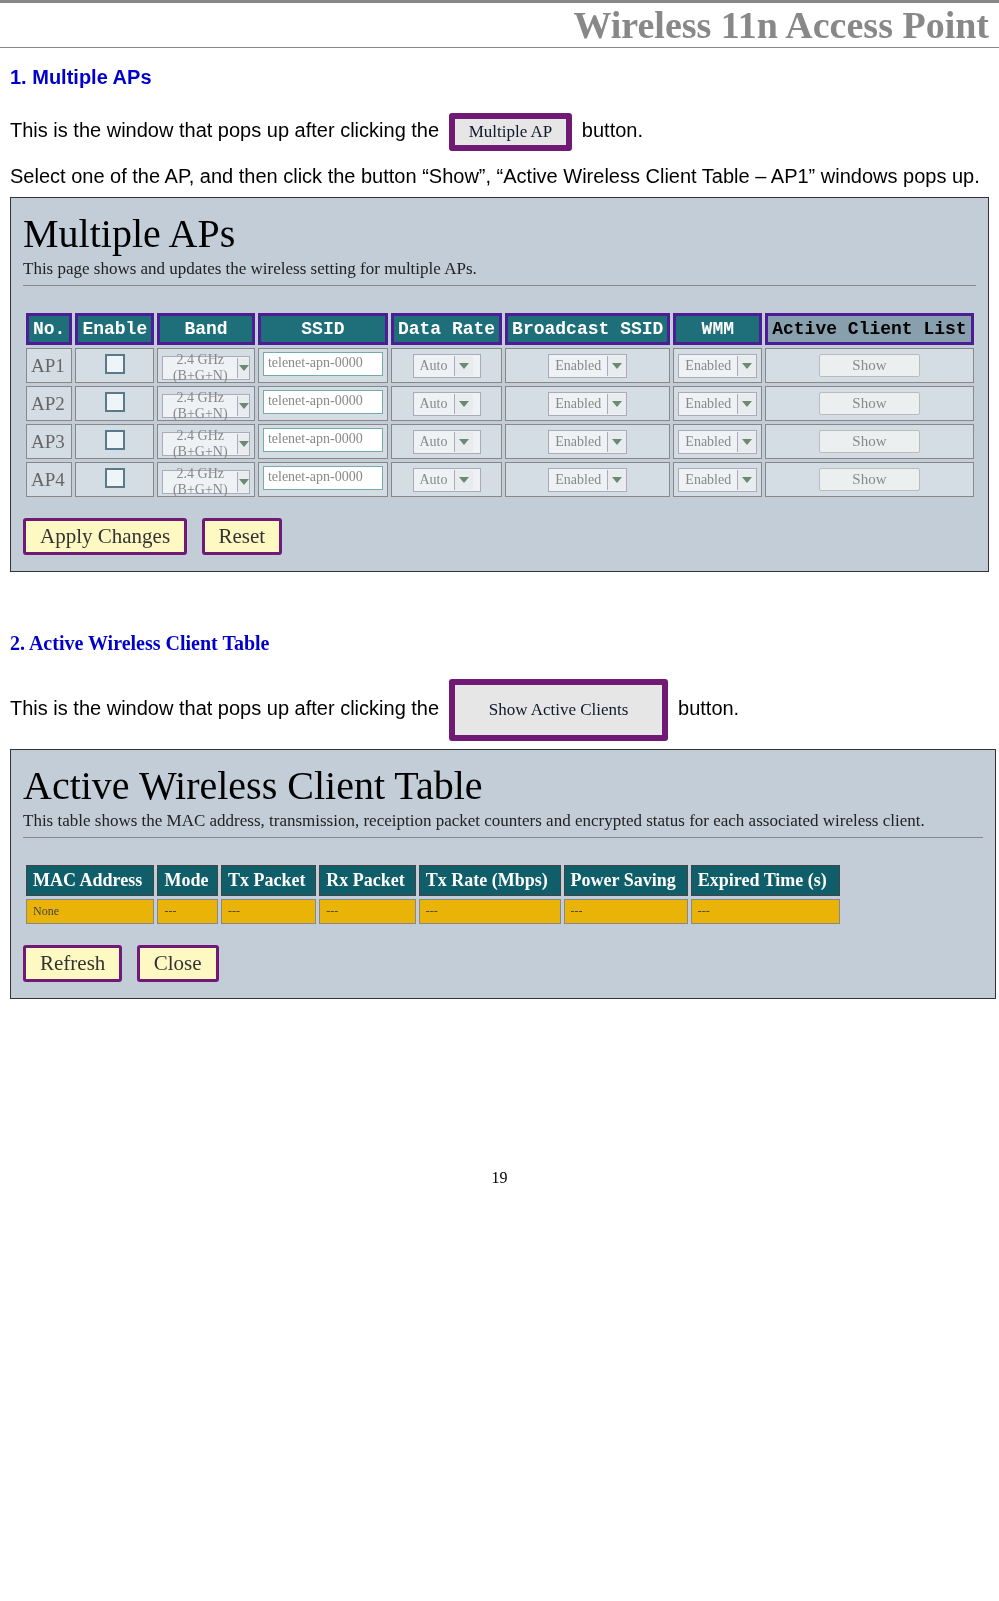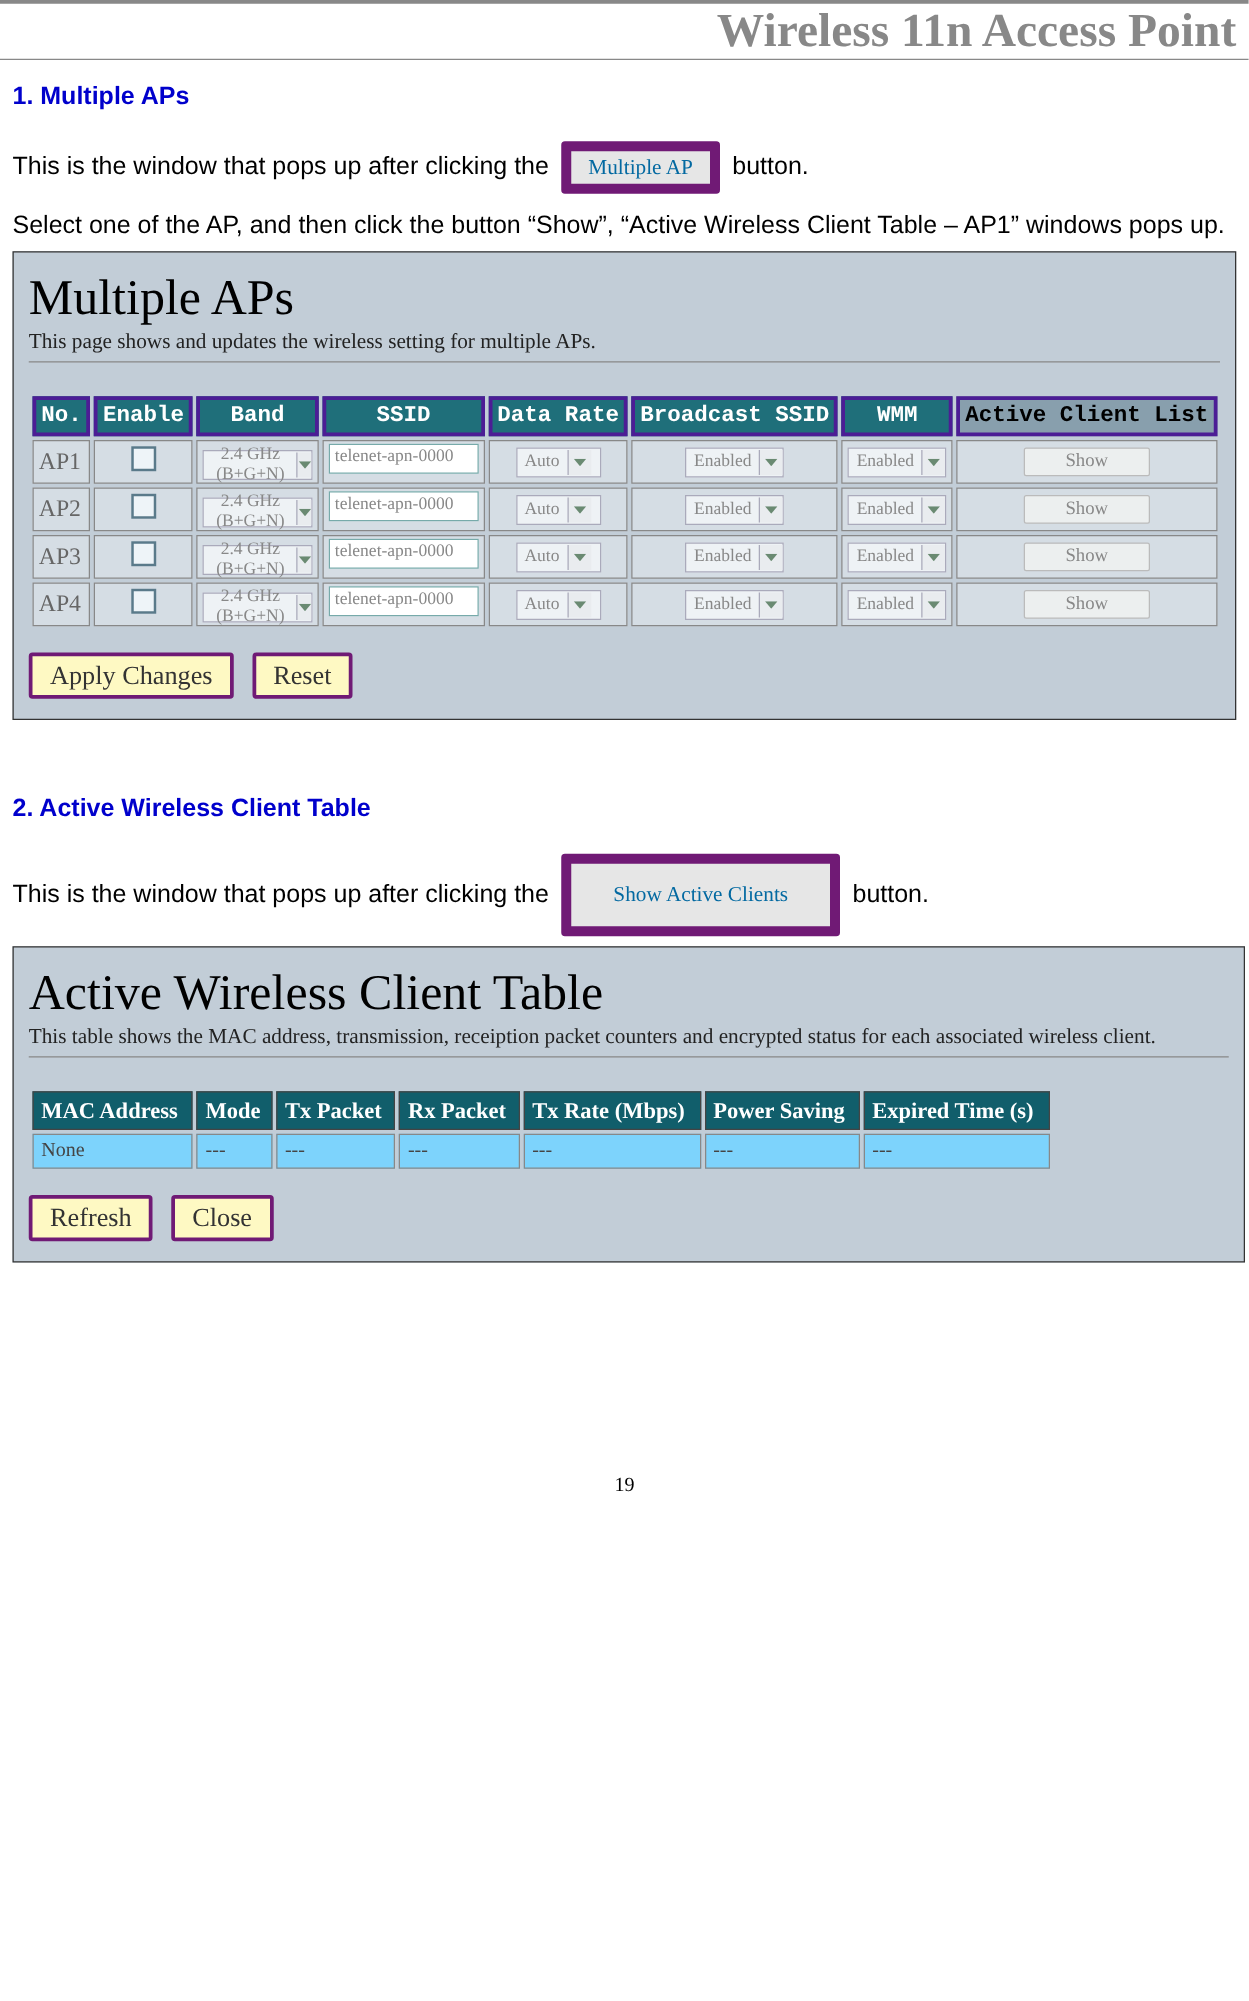--- a/index.html
+++ b/index.html
@@ -36,26 +36,26 @@
       color: #000;
       line-height: 1.3;
     }
     .body-text.justify {
       text-align: justify;
     }
     .inline-btn {
       display: inline-block;
       vertical-align: middle;
       background: #e6e6e6;
-      border: 8px solid #701a75;
+      border: 6px solid #701a75;
       border-radius: 3px;
       padding: 2px 14px;
       font-family: "Times New Roman", serif;
       font-size: 17px;
-      color: #0369a1;
+      color: #0f172a;
       margin: 0 4px;
     }
     .panel {
       background: #c2cdd7;
       border: 1px solid #333;
       padding: 8px 12px 16px 12px;
       margin-top: 8px;
     }
     .panel-title {
       font-family: "Times New Roman", serif;
@@ -189,24 +189,24 @@
       background: #115e6b;
       border: 1px solid #444;
       color: #fff;
       font-family: "Times New Roman", serif;
       font-weight: bold;
       font-size: 18px;
       padding: 4px 6px;
       text-align: left;
     }
     .client-table td {
-      background: #7dd3fc;
+      background: #eab308;
       border: 1px solid #888;
       font-family: "Times New Roman", serif;
-      font-size: 16px;
+      font-size: 12px;
       padding: 4px 6px;
       color: #444;
       margin-top: 36px;
     }
     .page-num {
       text-align: center;
       font-family: "Times New Roman", serif;
       font-size: 16px;
       margin-top: 170px;
     }
@@ -400,21 +400,21 @@
             <td><span class="show-btn">Show</span></td>
           </tr>
         </tbody>
     </table>
     <div class="action-buttons">
       <span class="action-btn">Apply Changes</span>
       <span class="action-btn">Reset</span>
     </div>
   </div>
 
-  <div class="section-heading" style="margin-top:60px;">2. Active Wireless Client Table</div>
+  <div class="section-heading" style="margin-top:60px;font-family:Liberation Serif, serif;">2. Active Wireless Client Table</div>
 
   <div class="body-text">
     <span>This is the window that pops up after clicking the </span>
     <span class="inline-btn" style="padding:14px 34px;">Show Active Clients</span>
     <span> button.</span>
   </div>
 
   <div class="panel client-panel">
     <div class="panel-title">Active Wireless Client Table</div>
     <div class="panel-desc">This table shows the MAC address, transmission, receiption packet counters and encrypted status for each associated wireless client.</div>

